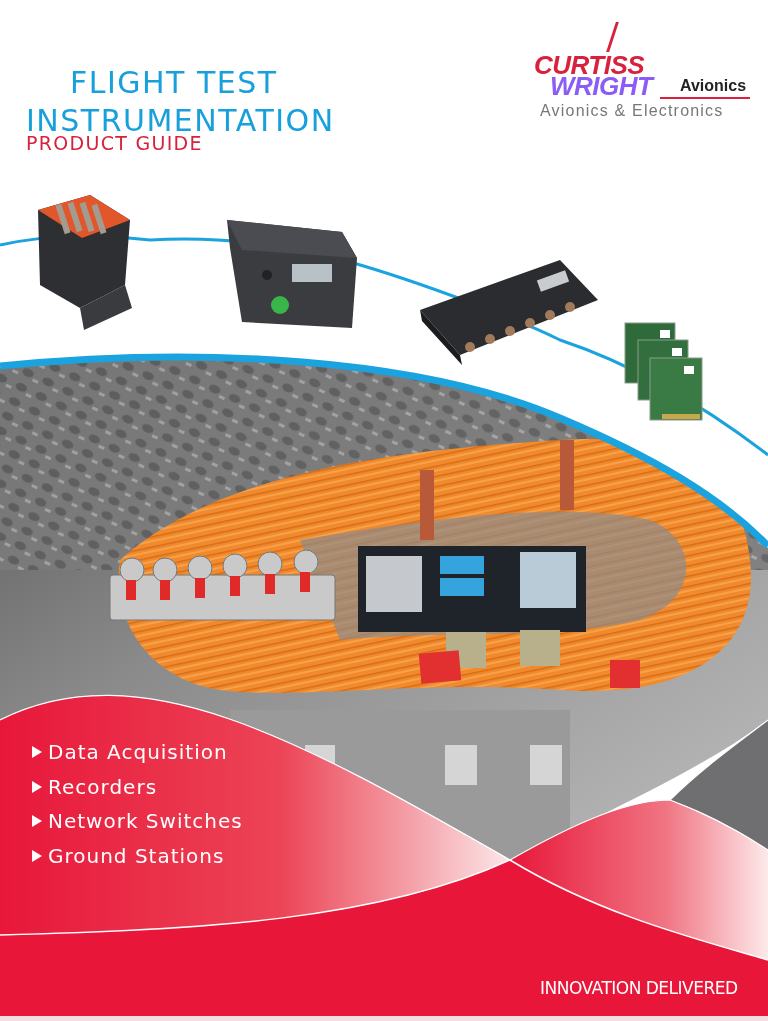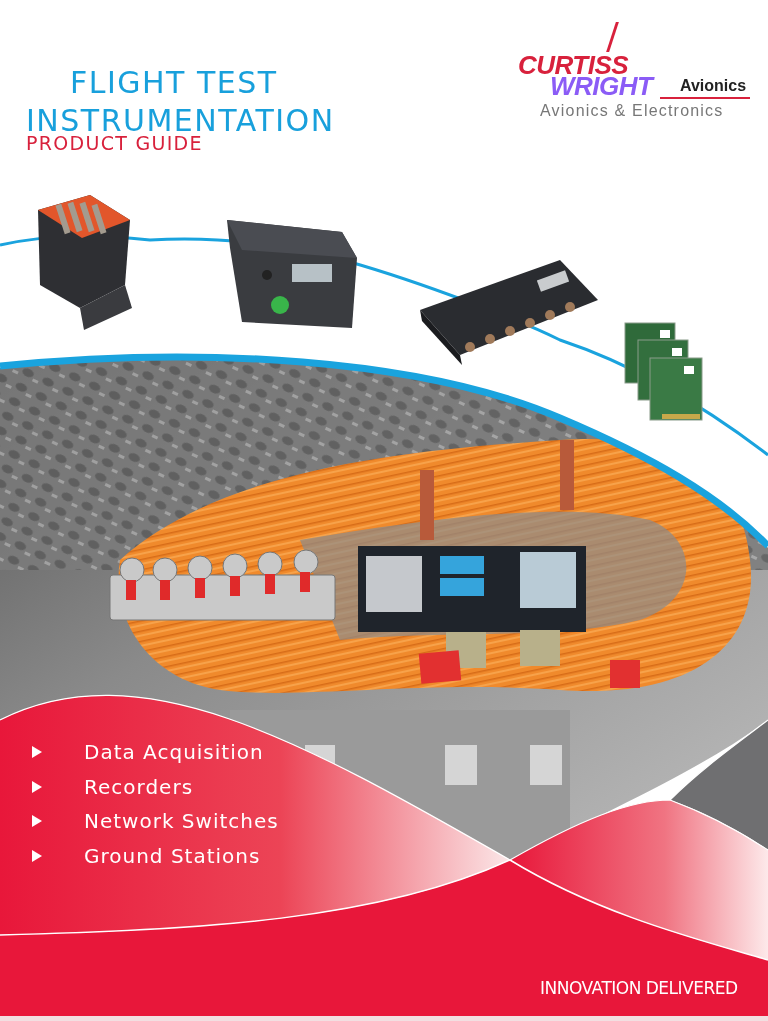--- a/index.html
+++ b/index.html
@@ -3,28 +3,28 @@
 <meta charset="utf-8">
 <style>
   html, body { margin:0; padding:0; }
   body { width:768px; height:1021px; position:relative; overflow:hidden; background:#ffffff; font-family:"Liberation Sans", sans-serif; }
   .abs { position:absolute; }
   .title-line { position:absolute; left:26px; color:#18a0dc; font-family:"DejaVu Sans", sans-serif; font-weight:400; letter-spacing:1.5px; line-height:1; white-space:nowrap; }
   .subtitle { position:absolute; left:26px; top:132px; color:#d8213c; font-family:"DejaVu Sans", sans-serif; font-size:19px; letter-spacing:1.3px; white-space:nowrap; }
   
   .logo { position:absolute; left:510px; top:20px; width:250px; height:100px; }
   .logo-stroke { position:absolute; left:101px; top:2px; width:3px; height:30px; background:#d8213c; transform:skewX(-18deg); }
-  .logo-curtiss { position:absolute; left:8px; top:32px; font-size:26px; font-weight:bold; font-style:italic; color:#d8213c; letter-spacing:-0.5px; line-height:1;text-align:center; }
+  .logo-curtiss { position:absolute; left:24px; top:32px; font-size:26px; font-weight:bold; font-style:italic; color:#d8213c; letter-spacing:-0.5px; line-height:1;text-align:center; }
   .logo-wright { position:absolute; left:40px; top:53px; font-size:26px; font-weight:bold; font-style:italic; color:#8b5cf6; letter-spacing:-0.5px; line-height:1; }
   .logo-line { position:absolute; left:150px; top:77px; width:90px; height:2px; background:#d8213c; }
   .logo-controls { position:absolute; left:170px; top:58px; font-size:16px; font-weight:bold; color:#222; line-height:1; }
   .logo-sub { position:absolute; left:30px; top:83px; font-size:16px; color:#777; letter-spacing:1.2px; line-height:1; white-space:nowrap; }
   
   .products { position:absolute; left:32px; top:735px; }
-  .product-item { display:flex; align-items:center; height:34.5px; color:#ffffff; font-family:"DejaVu Sans", sans-serif; font-size:20px; letter-spacing:1px;gap:36px; }
+  .product-item { display:flex; align-items:center; height:34.5px; color:#ffffff; font-family:"DejaVu Sans", sans-serif; font-size:20px; letter-spacing:1px; }
   .arrow { display:inline-block; width:0; height:0; border-top:6px solid transparent; border-bottom:6px solid transparent; border-left:10px solid #fff; margin-right:6px; }
   .tagline { position:absolute; left:540px; top:978px; color:#fff; font-family:"DejaVu Sans", sans-serif; font-size:17px; letter-spacing:-0.5px; white-space:nowrap; }
 </style>
 </head>
 <body>
 
 <svg class="abs" style="left:0;top:0;" width="768" height="1021" viewBox="0 0 768 1021">
   <defs>
     <linearGradient id="redFade" x1="0" y1="0" x2="1" y2="0">
       <stop offset="0" stop-color="#e8173a"></stop>

